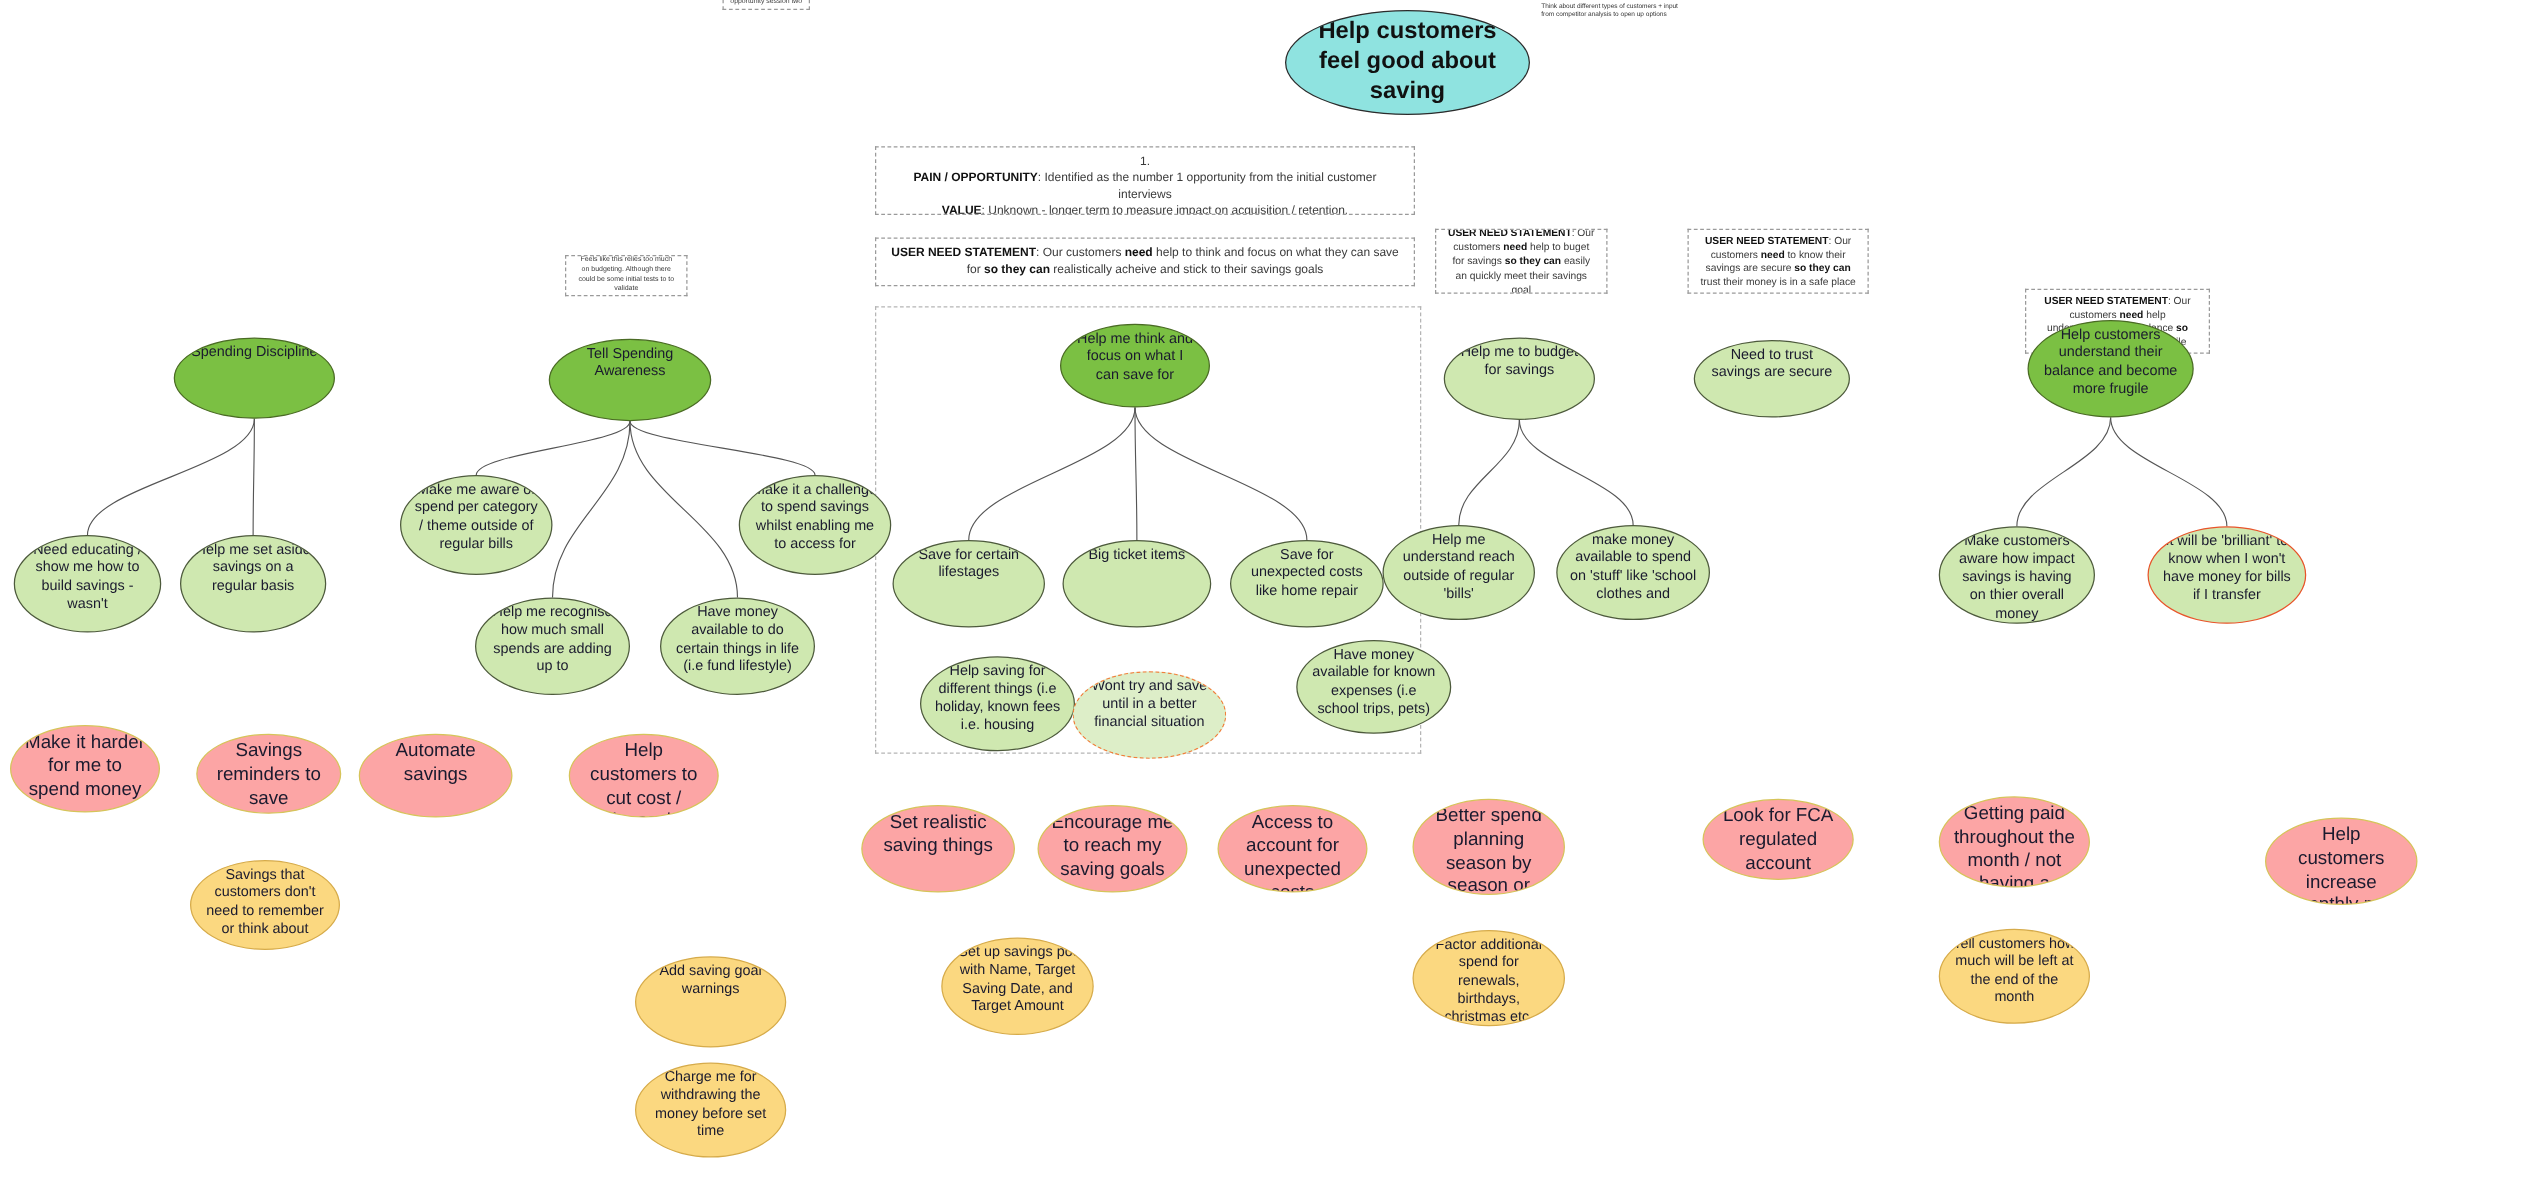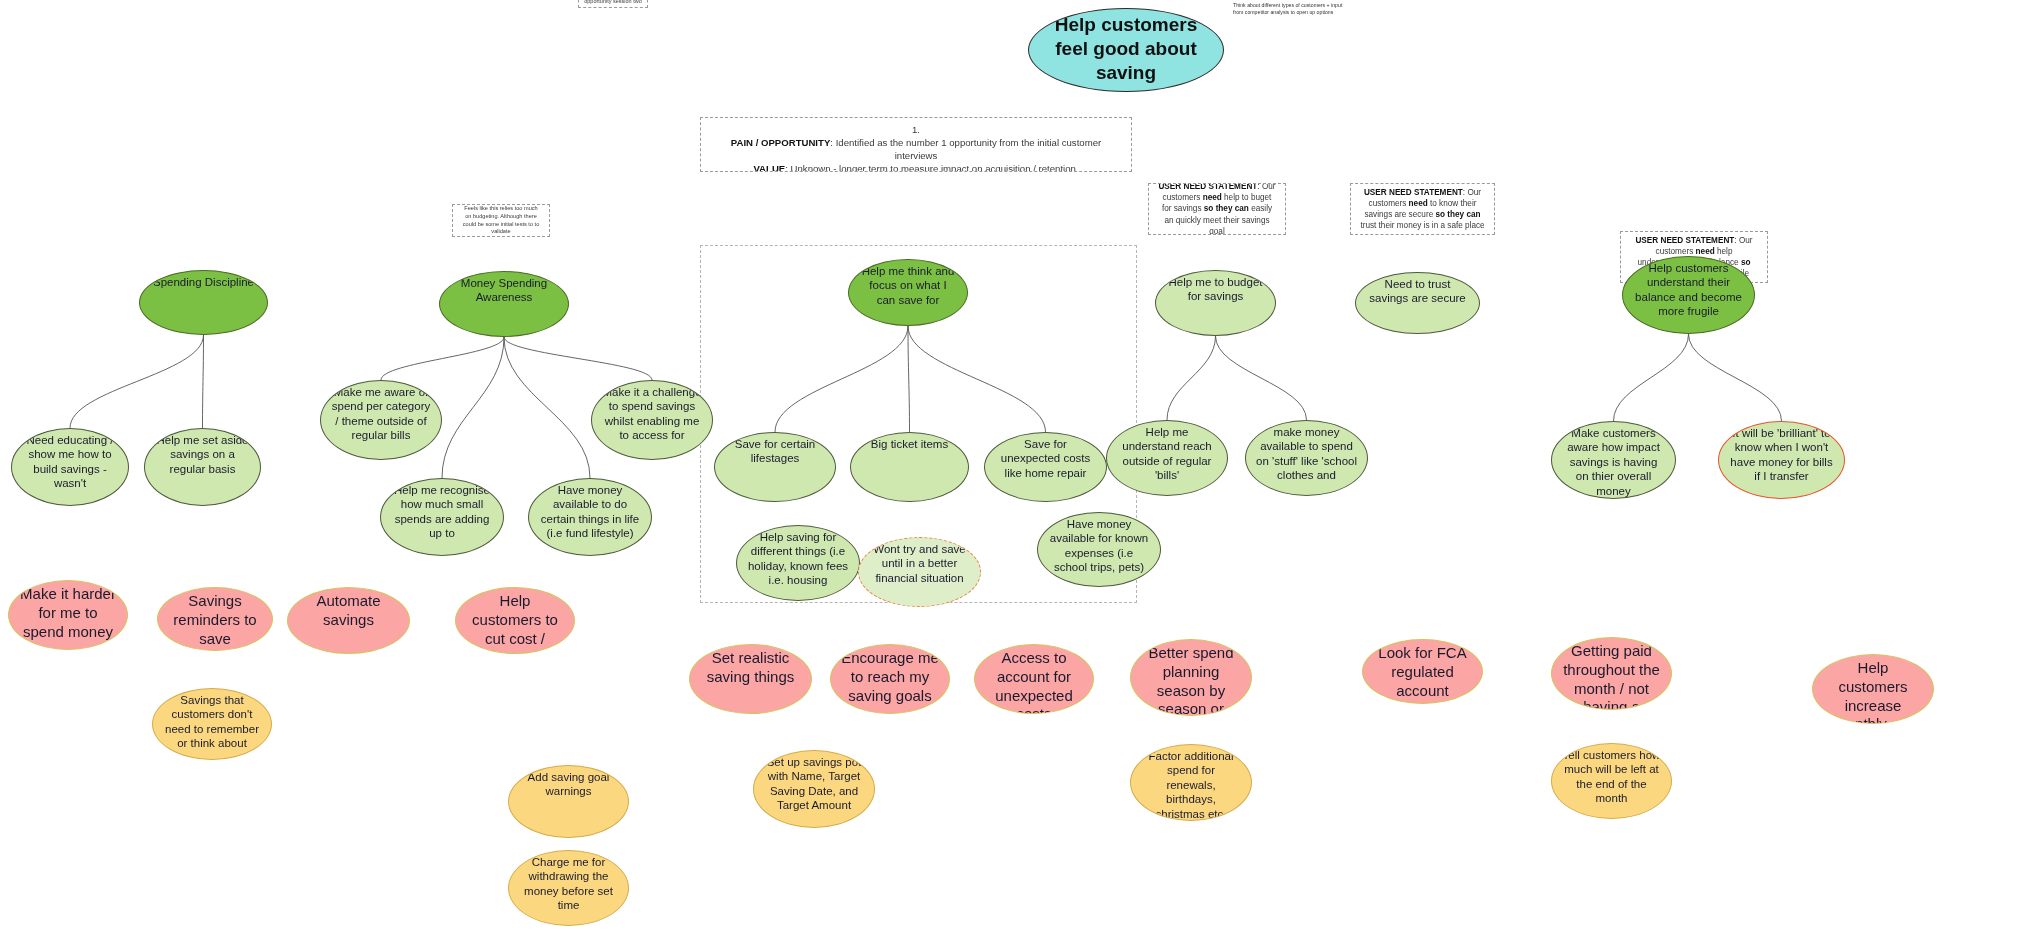--- a/index.html
+++ b/index.html
@@ -140,20 +140,25 @@
     <div>1.</div>
     <div>
       <b>PAIN / OPPORTUNITY</b><span>: Identified as the number 1 opportunity from the initial customer interviews</span>
     </div>
     <div>
       <b>VALUE</b><span>: Unknown - longer term to measure impact on acquisition / retention.</span>
     </div>
 
   </div>
 
+  <div class="box" style="left:700px; top:190px; width:432px; height:39px; display:flex; align-items:center; justify-content:center;">
+    <div>
+      <b>USER NEED STATEMENT</b><span>: Our customers </span><b>need</b><span> help to think and focus on what they can save for </span><b>so they can</b><span> realistically acheive and stick to their savings goals</span>
+    </div>
+  </div>
 
   <div class="box" style="left:1148px; top:183px; width:138px; height:52px; font-size:8.2px; display:flex; align-items:center; justify-content:center;">
     <div>
       <b>USER NEED STATEMENT</b><span>: Our customers </span><b>need</b><span> help to buget for savings </span><b>so they can</b><span> easily an quickly meet their savings goal</span>
     </div>
   </div>
 
   <div class="box" style="left:1350px; top:183px; width:145px; height:52px; font-size:8.2px; display:flex; align-items:center; justify-content:center;">
     <div>
       <b>USER NEED STATEMENT</b><span>: Our customers </span><b>need</b><span> to know their savings are secure </span><b>so they can</b><span> trust their money is in a safe place</span>
@@ -179,21 +184,21 @@
       <div class="node n-green-dark" style="left: 139px; top: 270px; width: 129px; height: 65px;">
         <span>Spending Discipline</span>
       </div>
       <div class="node n-green-light" style="left: 11px; top: 428px; width: 118px; height: 78px;">
         <span>Need educating / show me how to build savings - wasn't</span>
       </div>
       <div class="node n-green-light" style="left: 144px; top: 428px; width: 117px; height: 78px;">
         <span>Help me set aside savings on a regular basis</span>
       </div>
       <div class="node n-green-dark" style="left: 439px; top: 271px; width: 130px; height: 66px;">
-        <span>Money Spending Awareness</span>
+        <span>Tell Spending Awareness</span>
       </div>
       <div class="node n-green-light" style="left: 320px; top: 380px; width: 122px; height: 80px;">
         <span>Make me aware of spend per category / theme outside of regular bills</span>
       </div>
       <div class="node n-green-light" style="left: 591px; top: 380px; width: 122px; height: 80px;">
         <span>Make it a challenge to spend savings whilst enabling me to access for</span>
       </div>
       <div class="node n-green-light" style="left: 380px; top: 478px; width: 124px; height: 78px;">
         <span>Help me recognise how much small spends are adding up to</span>
       </div>

